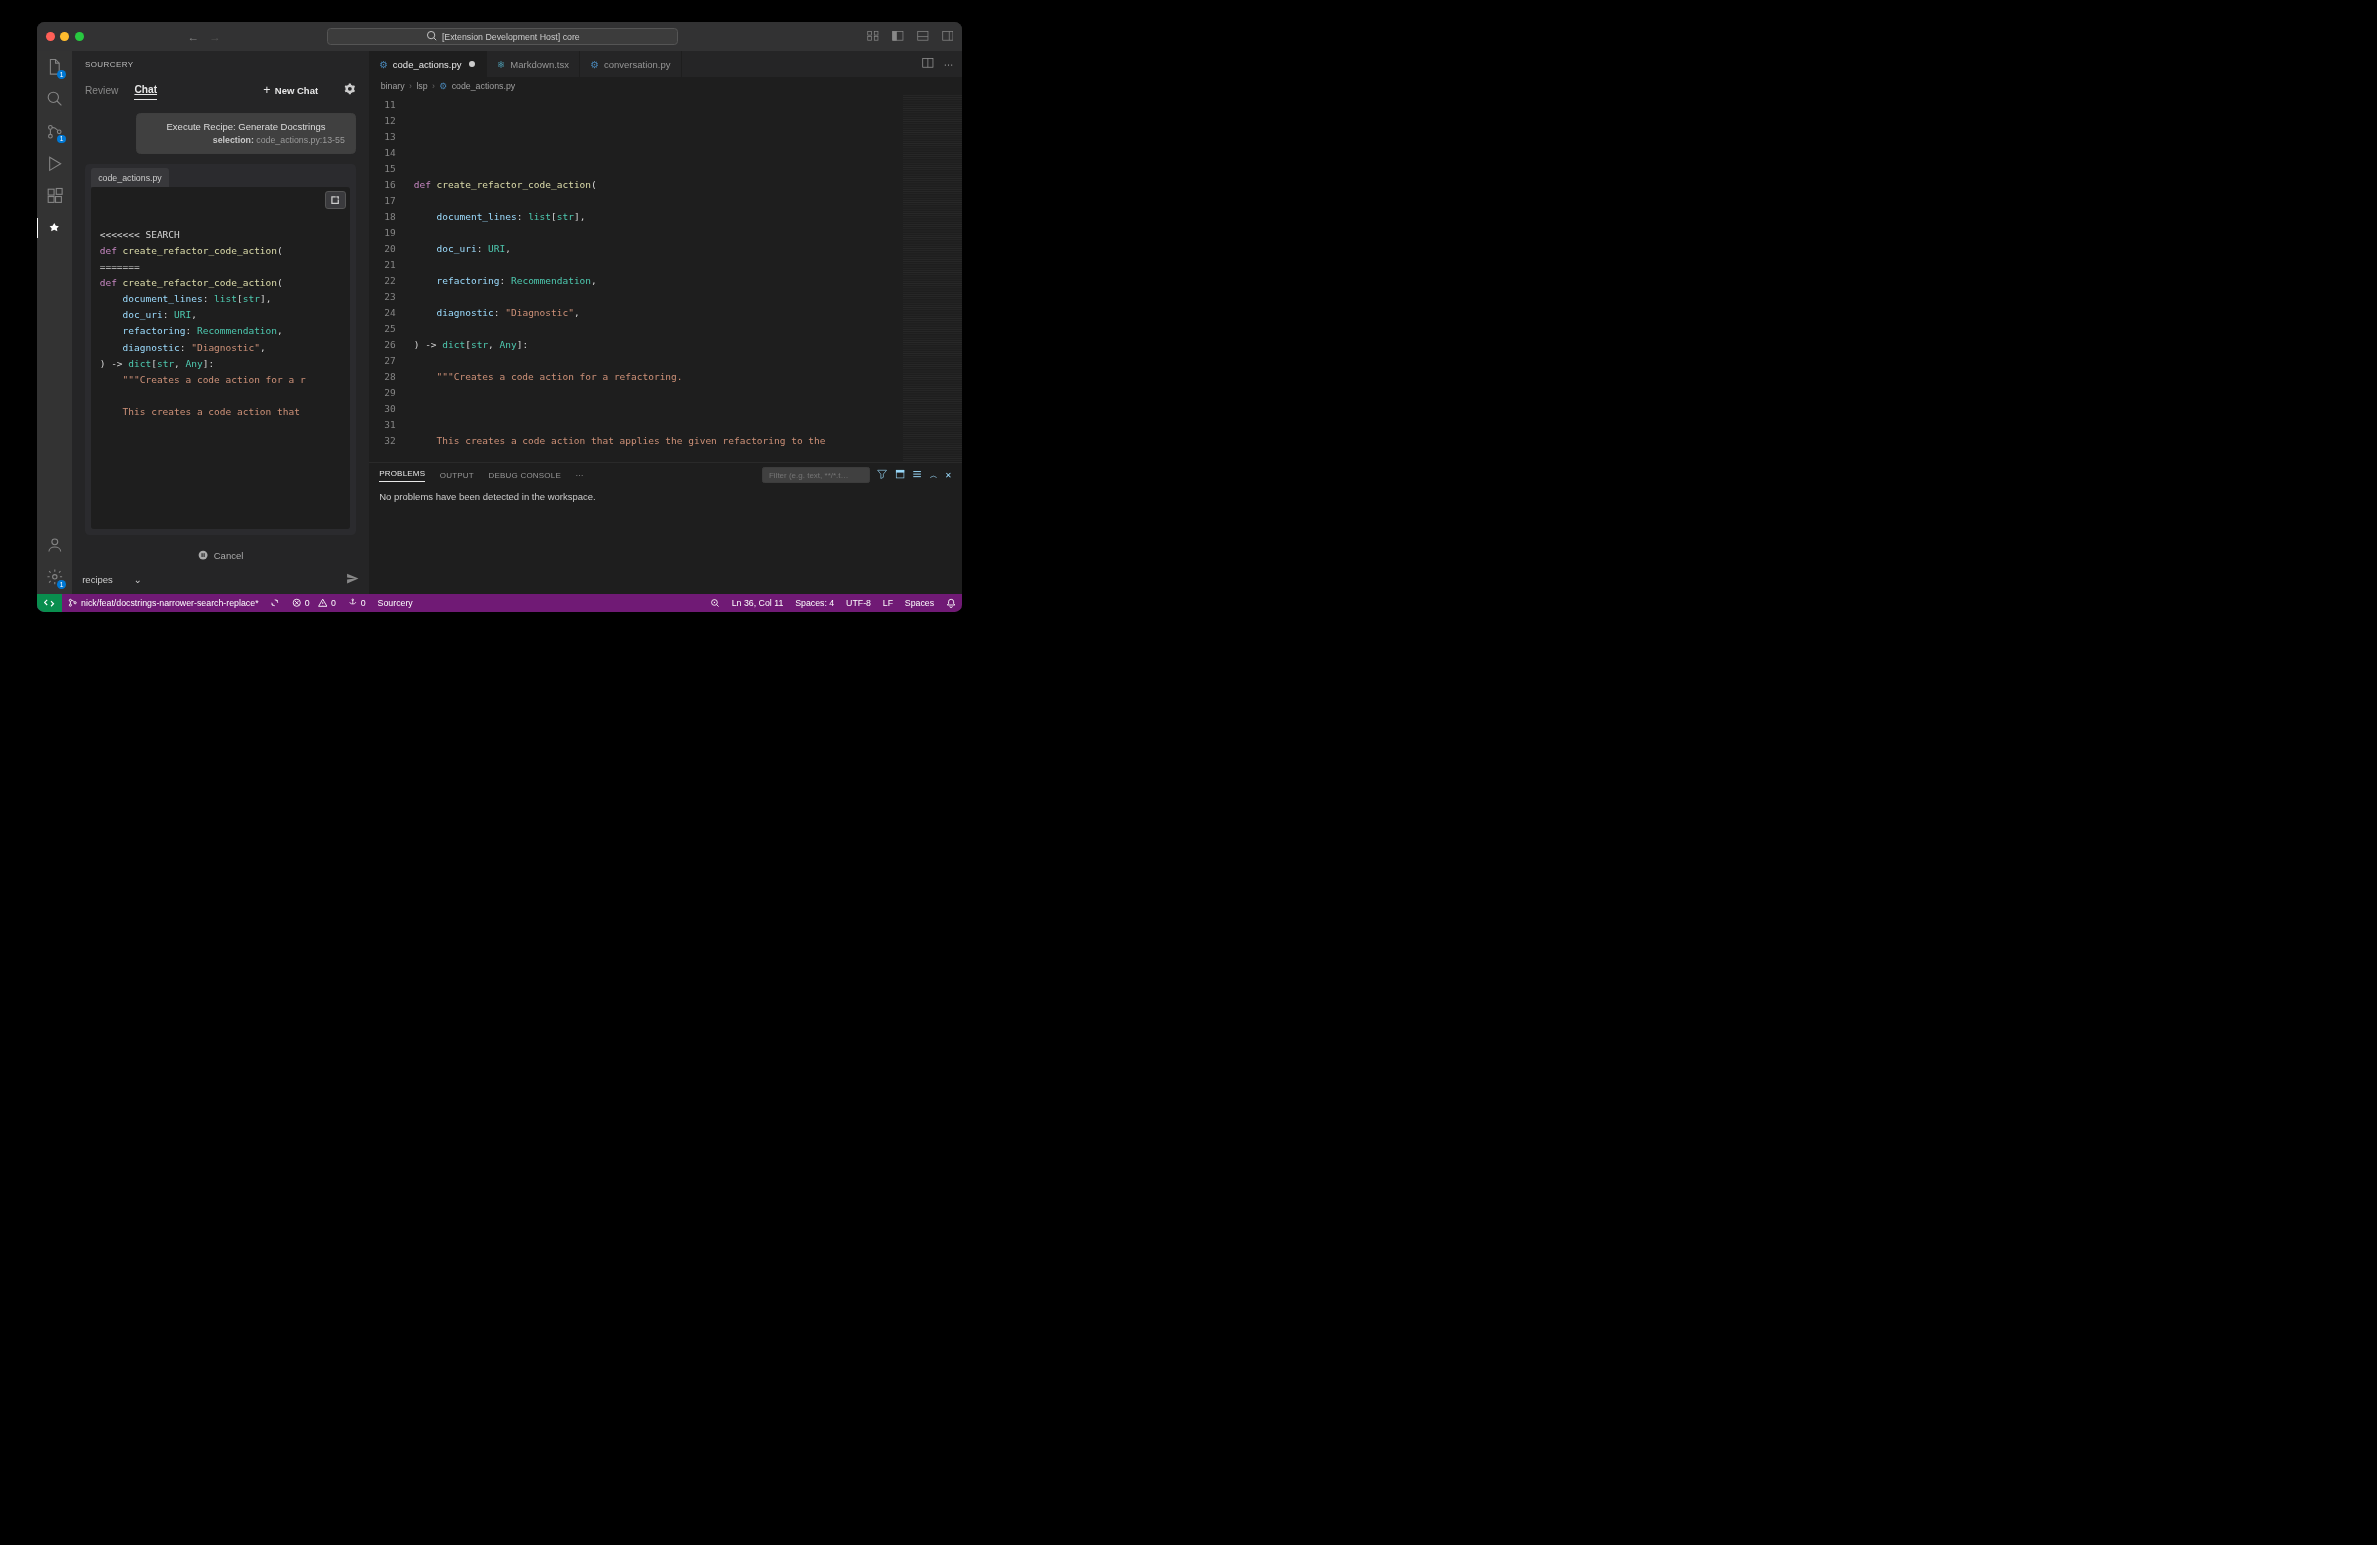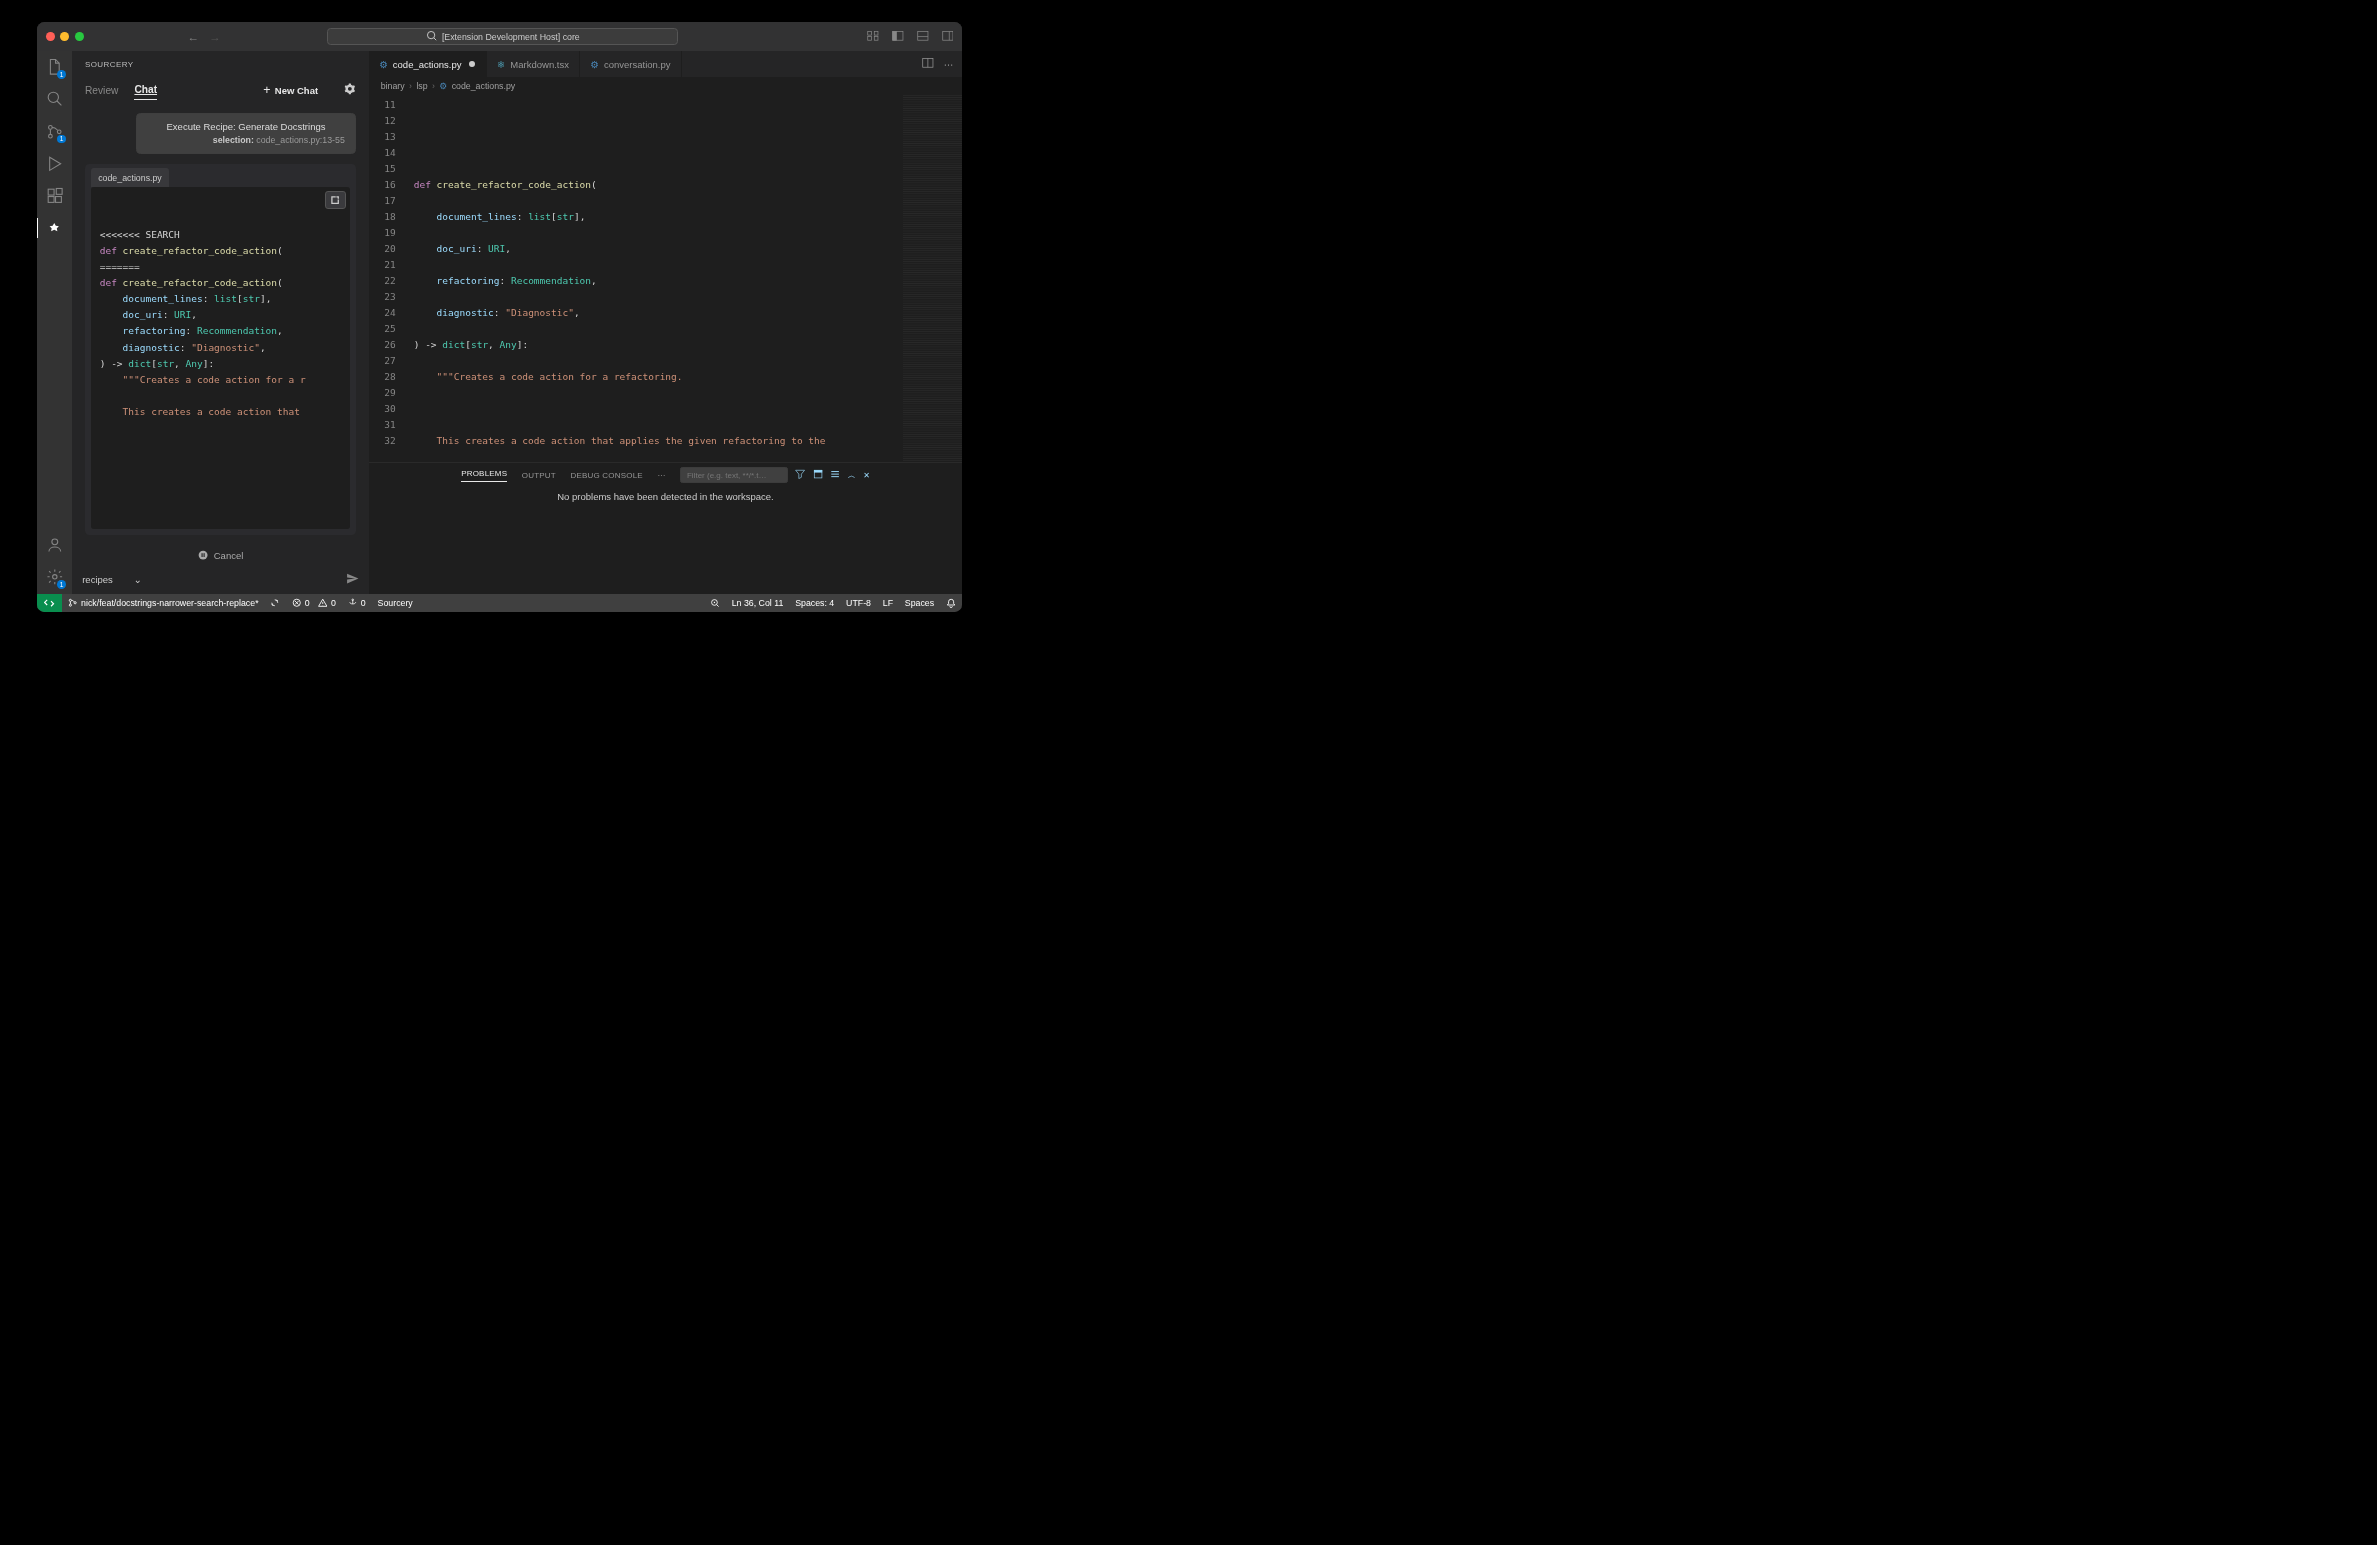--- a/index.html
+++ b/index.html
@@ -48,28 +48,28 @@
 .tab .mod{width:5.9px;height:5.9px;border-radius:50%;background:#ccc;margin-left:2.9px;}
 .tabs .actions{margin-left:auto;display:flex;align-items:center;gap:10.2px;padding:0 8.8px;color:#999;}
 .breadcrumb{height:17.6px;display:flex;align-items:center;gap:4.4px;padding:0 11.7px;color:#a0a0a0;font-size:8.8px;}
 .breadcrumb .sep{color:#666;}
 .code-area{flex:1;display:flex;min-height:0;position:relative;}
 .gutter{width:37px;text-align:right;padding:2.9px 10.2px 2.9px 0;color:#858585;font-family:'SF Mono',Menlo,monospace;font-size:9.5px;line-height:16px;user-select:none;}
 .code-body{flex:1;font-family:'SF Mono',Menlo,monospace;font-size:9.5px;line-height:16px;padding:2.9px 0;white-space:pre;overflow:hidden;border-left:2.2px solid transparent;}
 .line{padding-left:5.9px;border-left:2.2px solid transparent;margin-left:-2.2px;}
 .line.diff{border-left-color:#487e02;}
 .minimap{width:59px;background:#1e1e1e;opacity:0.5;background-image:linear-gradient(#333 0.7px,transparent 0.7px);background-size:100% 2.2px;}
-.panel{height:132px;display:flex;flex-direction:column;border-top:0.7px solid #2a2a2a;background:#1e1e1e;align-items:center;}
+.panel{height:132px;display:flex;flex-direction:column;border-top:0.7px solid #2a2a2a;background:#1e1e1e;}
 .panel-tabs{height:23.4px;display:flex;align-items:center;gap:14.6px;padding:0 10.2px;font-size:8px;color:#969696;}
 .panel-tabs .pt{cursor:pointer;text-transform:uppercase;letter-spacing:0.2px;}
 .panel-tabs .pt.active{color:#e8e8e8;border-bottom:0.7px solid #e8e8e8;padding-bottom:2.9px;}
 .panel-tabs .pr{margin-left:auto;display:flex;align-items:center;gap:7.3px;}
 .panel-tabs input{background:#404040;border:0.7px solid #3c3c3c;border-radius:2.2px;color:#ccc;padding:2.2px 5.9px;width:108px;font-size:8px;}
 .panel-body{flex:1;padding:4.4px 10.2px;color:#ccc;font-size:9.5px;}
-.status{height:17.6px;background:#404040;display:flex;align-items:center;color:#fff;font-size:8.8px;}
+.status{height:17.6px;background:#701a75;display:flex;align-items:center;color:#fff;font-size:8.8px;}
 .status .remote{background:#098e4e;height:100%;width:25px;display:flex;align-items:center;justify-content:center;}
 .status .seg{padding:0 5.9px;display:flex;align-items:center;gap:3.7px;cursor:pointer;}
 .status .spacer{flex:1;}
 .kw{color:#c586c0}.fn{color:#dcdcaa}.pr{color:#9cdcfe}.tp{color:#4ec9b0}.op{color:#d4d4d4}.st{color:#ce9178}.ds{color:#ce9178}.bi{color:#4ec9b0}
 .icon{width:11.7px;height:11.7px;display:inline-block;}
 </style>
 </head>
 <body>
 
 <div class="shell">

